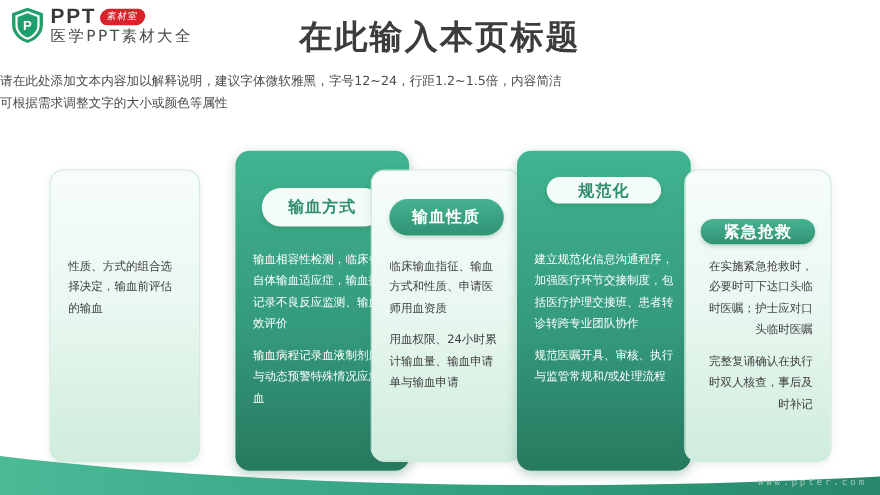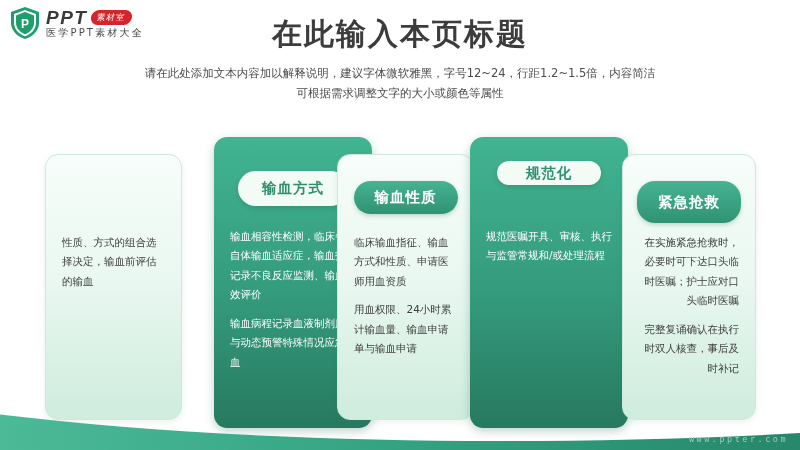--- a/index.html
+++ b/index.html
@@ -16,41 +16,41 @@
   }
   .bottom-band svg{display:block;width:100%;height:100%;}
 
   
   .logo{position:absolute;left:10px;top:6px;display:flex;align-items:center;gap:6px;}
   .logo-shield{width:30px;height:34px;position:relative;flex:0 0 auto;}
   .logo-shield svg{display:block;}
   .logo-textwrap{display:flex;flex-direction:column;gap:1px;}
   .logo-row1{display:flex;align-items:center;gap:4px;}
   .logo-ppt{
-    font-size:19px;font-weight:bold;font-style:italic;color:#3a3a3a;
+    font-size:19px;font-weight:bold;color:#3a3a3a;
     letter-spacing:1.5px;line-height:1;font-family:"Liberation Sans",sans-serif;text-align:right;
   }
   .logo-badge{
     background:#d8232a;color:#fff;font-size:8.5px;line-height:1;
     padding:3px 6px 3px 6px;border-radius:9px;letter-spacing:1px;
     font-family:"DejaVu Sans",sans-serif;transform:skewX(-8deg);
   }
   .logo-sub{
-    font-size:10px;color:#4a4a4a;letter-spacing:2.2px;line-height:1;
+    font-size:14px;color:#4a4a4a;letter-spacing:2.2px;line-height:1;
     font-family:"DejaVu Sans",sans-serif;
   }
 
   
   .page-title{
     position:absolute;top:14px;left:0;width:800px;text-align:center;
     font-size:30px;font-weight:bold;color:#3c3c3c;letter-spacing:2px;
     font-family:"DejaVu Sans",sans-serif;
   }
   .subtitle{
-    position:absolute;top:63px;left:0;width:800px;text-align:center;
+    position:absolute;top:63px;left:0;width:800px;
     font-size:11.5px;color:#4b4b4b;line-height:1.75;
     font-family:"DejaVu Sans",sans-serif;
   }
   .subtitle div{white-space:nowrap;}
 
   
   .cards{position:absolute;left:0;top:0;width:800px;height:450px;}
   .card{position:absolute;box-sizing:border-box;}
 
   .card.light{
@@ -97,21 +97,21 @@
   #col1{left:45px;  top:154px; width:137px; height:266px;}
   #col2{left:178px; top:137px; width:158px; height:291px;margin-left:36px;}
   #col3{left:337px; top:154px; width:137px; height:266px;}
   #col4{left:470px; top:137px; width:158px; height:291px;}
   #col5{left:622px; top:154px; width:134px; height:266px;}
 
   #col1 .pill{top:26px;width:104px;height:33px;}
   #col2 .pill{top:34px;width:110px;height:35px;}
   #col3 .pill{top:26px;width:104px;height:33px;}
   #col4 .pill{top:24px;width:104px;height:24px;}
-  #col5 .pill{top:26px;width:104px;height:42px;text-align:right;}
+  #col5 .pill{top:44px;width:104px;height:23px;text-align:right;}
 
   #col1 .body{top:78px;}
   #col2 .body{top:90px;}
   #col3 .body{top:78px;}
   #col4 .body{top:90px;}
   #col5 .body{top:78px;text-align:right;}
 
   .watermark{
     position:absolute;right:12px;bottom:6px;
     font-size:8.5px;letter-spacing:2.5px;color:#9fc9b8;
@@ -165,20 +165,21 @@
     <div class="pill">输血性质</div>
     <div class="body">
       <p>临床输血指征、输血方式和性质、申请医师用血资质</p>
       <p>用血权限、24小时累计输血量、输血申请单与输血申请</p>
     </div>
   </div>
 
   <div class="card dark" id="col4">
     <div class="pill">规范化</div>
     <div class="body">
+      <p>建立规范化信息沟通程序，加强医疗环节交接制度，包括医疗护理交接班、患者转诊转跨专业团队协作</p>
       <p>规范医嘱开具、审核、执行与监管常规和/或处理流程</p>
     </div>
   </div>
 
   <div class="card light" id="col5">
     <div class="pill">紧急抢救</div>
     <div class="body">
       <p>在实施紧急抢救时，必要时可下达口头临时医嘱；护士应对口头临时医嘱</p>
       <p>完整复诵确认在执行时双人核查，事后及时补记</p>
     </div>

